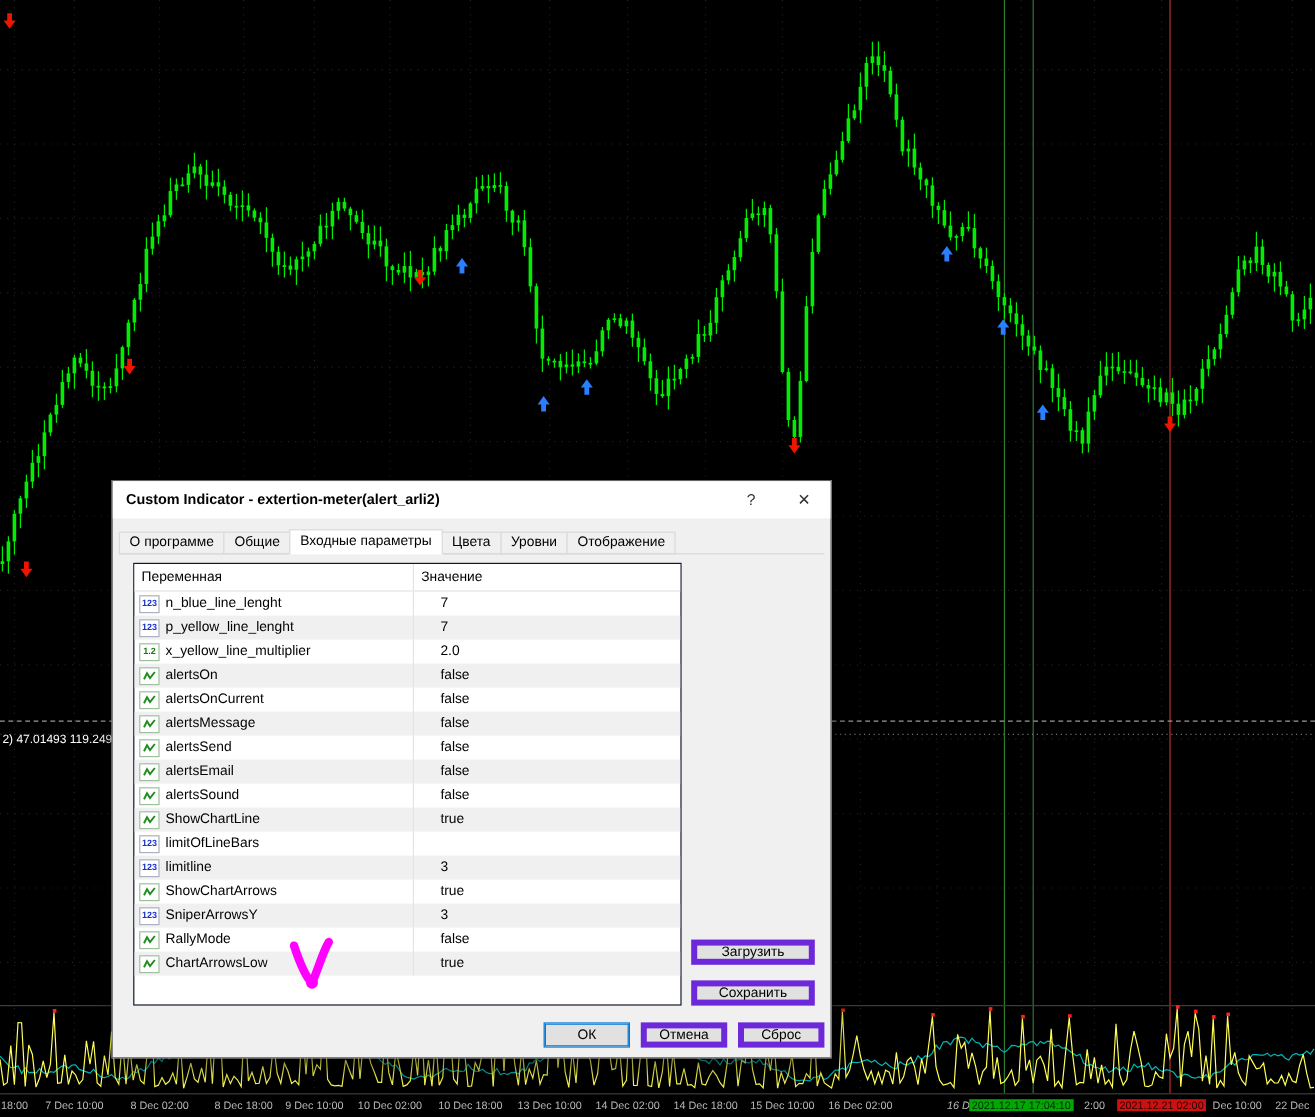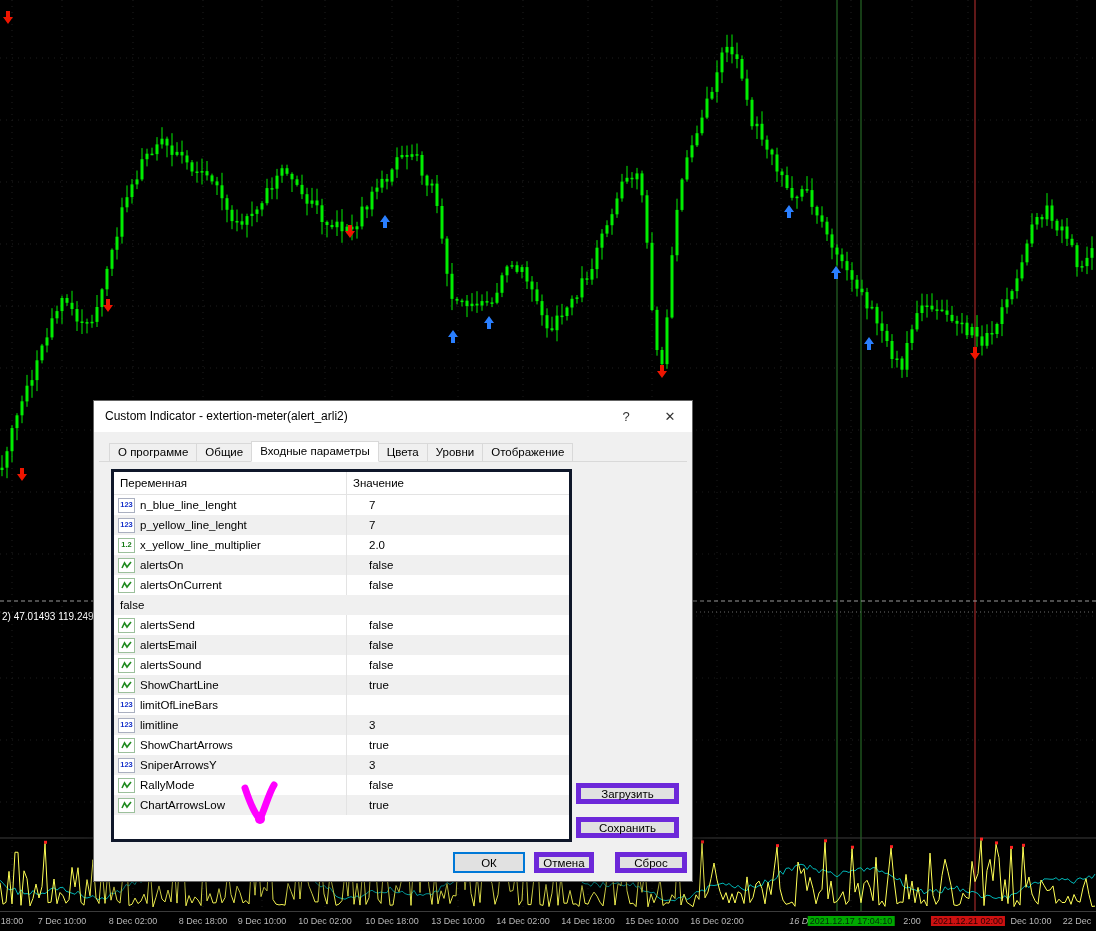--- a/index.html
+++ b/index.html
@@ -9,48 +9,48 @@
   #price-label{position:absolute;left:0;top:611px;z-index:4;color:#fff;font-size:10px;background:rgba(0,0,0,.6);padding:0 2px;white-space:nowrap;}
   #time-axis{position:absolute;left:0;top:911px;width:1096px;height:20px;background:#000;border-top:1px solid #3c3c3c;z-index:5;}
   .axlabel{position:absolute;top:4px;font-size:9px;color:#b8b8b8;transform:translateX(-50%);white-space:nowrap;}
   .axlabel.hl-green{background:#00a800;color:#00290a;padding:0 2px;}
   .axlabel.hl-red{background:#cc1111;color:#2b0000;padding:0 2px;}
 
   
   #dialog{position:absolute;left:93px;top:400px;width:598px;height:480px;background:#f0f0f0;
           border:1px solid #646464;box-shadow:3px 8px 20px rgba(0,0,0,.55);z-index:30;color:#000;font-size:12px;}
   .titlebar{position:absolute;left:0;top:0;width:100%;height:31px;background:#fff;}
-  .title{position:absolute;left:11px;top:8px;font-size:12px;white-space:nowrap;}
+  .title{position:absolute;left:11px;top:8px;font-size:12px;white-space:nowrap;font-weight:bold;}
   .tbtn{position:absolute;top:0;width:36px;height:31px;line-height:31px;text-align:center;color:#333;font-size:13px;cursor:default;}
   .tbtn.help{right:48px;}
   .tbtn.close{right:4px;}
-  .tabs{position:absolute;left:15px;top:41px;height:20px;display:flex;align-items:flex-end;}
+  .tabs{position:absolute;left:5px;top:41px;height:20px;display:flex;align-items:flex-end;}
   .tab{height:17px;line-height:17px;padding:0 8px;background:#f0f0f0;border:1px solid #d9d9d9;margin-right:-1px;font-size:11.5px;white-space:nowrap;}
   .tab.active{background:#fff;height:19px;line-height:19px;border-bottom-color:#fff;position:relative;z-index:2;}
   .tabline{position:absolute;left:5px;top:60px;width:588px;border-top:1px solid #d9d9d9;}
 
-  .ptable{position:absolute;left:17px;top:68px;width:455px;height:367px;background:#fff;border:3px solid #0f172a;overflow:hidden;}
+  .ptable{position:absolute;left:17px;top:68px;width:455px;height:367px;background:#fff;border:1px solid #0f172a;overflow:hidden;}
   .thead{display:flex;height:22px;border-bottom:1px solid #e3e3e3;background:#fff;}
   .thead .tcell{line-height:22px;font-size:11.5px;}
   .tcell.name{width:226px;border-right:1px solid #e3e3e3;padding-left:6px;box-sizing:content-box;overflow:hidden;white-space:nowrap;}
   .tcell.val{flex:1;padding-left:6px;overflow:hidden;white-space:nowrap;}
   .trow{display:flex;height:20px;line-height:20px;font-size:11.5px;gap:16px;}
   .trow.alt{background:#f0f0f0;}
   .trow .tcell.name{display:flex;align-items:center;gap:5px;padding-left:4px;width:228px;border-right:1px solid #e3e3e3;}
   .picon{display:inline-flex;align-items:center;justify-content:center;width:15px;height:13px;background:#fff;border:1px solid #aab0c0;font-size:7.5px;font-weight:bold;flex:0 0 auto;}
   .picon.int{color:#1430c8;}
   .picon.double{color:#157a15;border-color:#9cc09c;}
   .picon.bool{border-color:#9cc09c;}
   .pname{overflow:hidden;white-space:nowrap;}
 
   .btn{position:absolute;height:21px;background:#e1e1e1;border:5px solid #6d28d9;font-family:"Liberation Sans",sans-serif;font-size:11.5px;color:#000;padding:0;}
   #btn-load{left:482px;top:382px;width:103px;}
   #btn-save{left:482px;top:416px;width:103px;}
   #btn-ok{left:359px;top:451px;width:72px;border:1px solid #0078d7;box-shadow:inset 0 0 0 1px #0078d7;}
-  #btn-cancel{left:440px;top:451px;width:60px;}
+  #btn-cancel{left:440px;top:451px;width:72px;}
   #btn-reset{left:521px;top:451px;width:72px;}
 
   #annotation{position:absolute;left:238px;top:780px;z-index:40;pointer-events:none;}
 </style>
 </head>
 <body>
 
 <div id="app">
 
   <svg id="chart-svg" xmlns="http://www.w3.org/2000/svg">
@@ -666,20 +666,28 @@
               <span class="picon bool">
                 <svg width="11" height="9" viewBox="0 0 11 9">
                   <polyline points="1,7 3.5,2 6,6 10,1" fill="none" stroke="#1f8a1f" stroke-width="1.6"></polyline>
                 </svg>
               </span>
               <span class="pname">alertsOnCurrent</span>
             </div>
             <div class="tcell val">false</div>
           </div>
           <div class="trow alt">
+            <div class="tcell name">
+              <span class="picon bool">
+                <svg width="11" height="9" viewBox="0 0 11 9">
+                  <polyline points="1,7 3.5,2 6,6 10,1" fill="none" stroke="#1f8a1f" stroke-width="1.6"></polyline>
+                </svg>
+              </span>
+              <span class="pname">alertsMessage</span>
+            </div>
             <div class="tcell val">false</div>
           </div>
           <div class="trow">
             <div class="tcell name">
               <span class="picon bool">
                 <svg width="11" height="9" viewBox="0 0 11 9">
                   <polyline points="1,7 3.5,2 6,6 10,1" fill="none" stroke="#1f8a1f" stroke-width="1.6"></polyline>
                 </svg>
               </span>
               <span class="pname">alertsSend</span>

